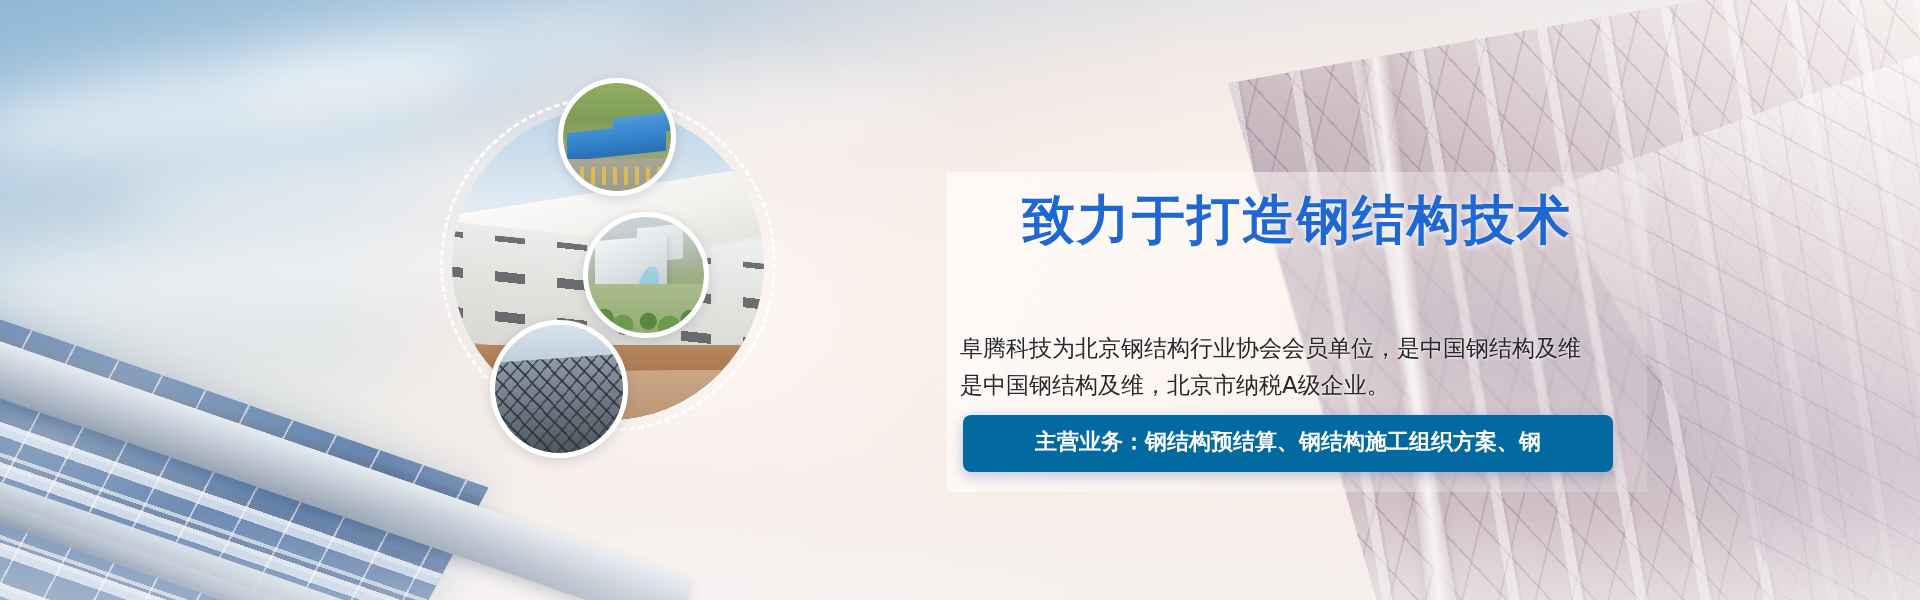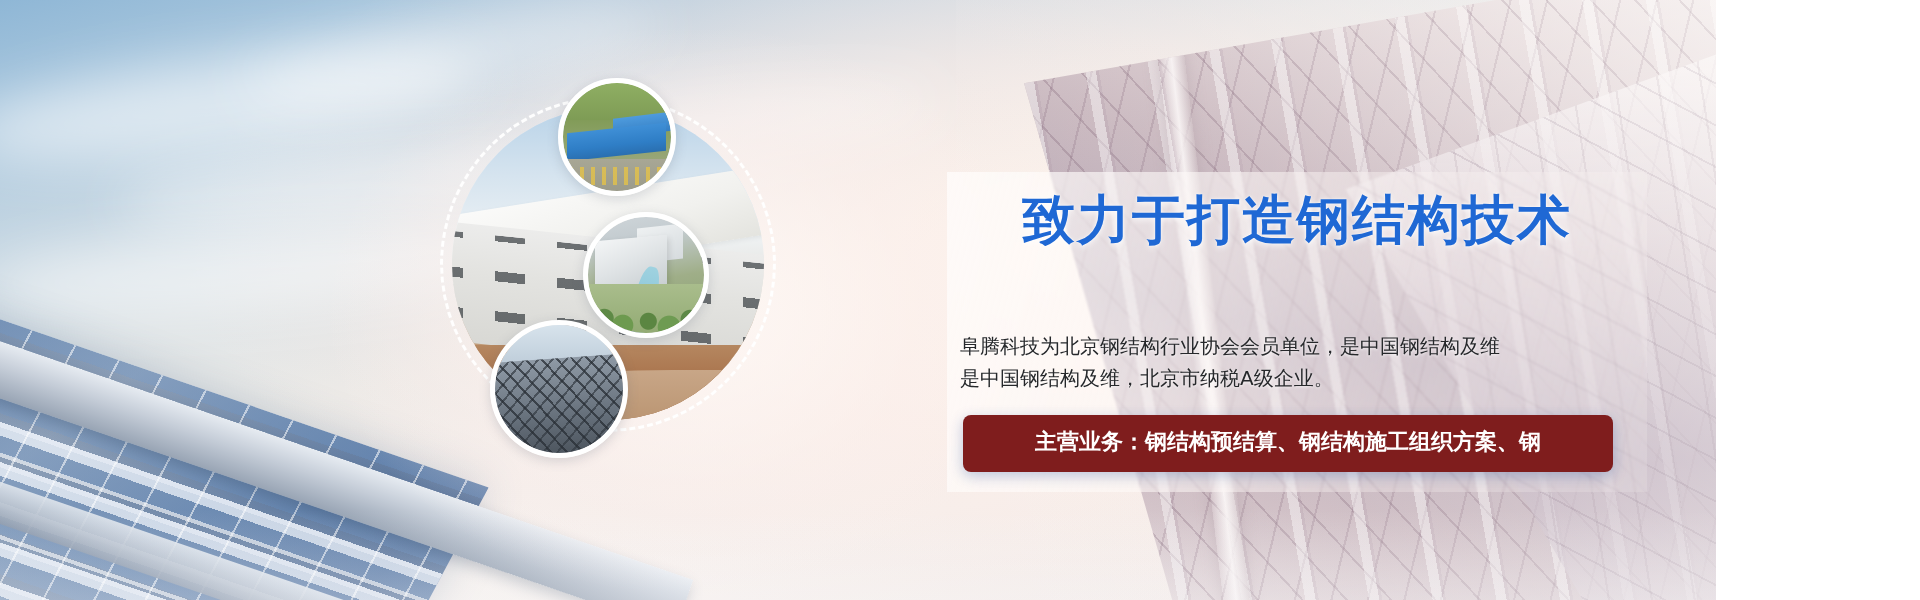--- a/index.html
+++ b/index.html
@@ -5,21 +5,21 @@
   * { margin:0; padding:0; box-sizing:border-box; }
   html,body{ background:#fff; }
   body{
     font-family:"Liberation Sans","DejaVu Sans",sans-serif;
     width:1920px; height:600px; overflow:hidden;
   }
 
   
   .banner{
     position:relative;
-    width:1716px; height:600px;
+    width:1920px; height:600px;
     overflow:hidden;
     background:#dfe6ee;
     padding-left:40px;
   }
 
   
   .sky{
     position:absolute; inset:0;
     background:
       linear-gradient(165deg,
@@ -367,34 +367,34 @@
     white-space:nowrap;
   }
   .headline .l1{ display:block; }
   .headline .l2{ display:block; }
 
   .subtext{
     position:absolute;
     left:960px; top:330px;
     width:670px;
     font-family:"DejaVu Sans","Liberation Sans",sans-serif;
-    font-size:20px;
+    font-size:23px;
     line-height:1.62;
     font-weight:500;
     color:#26282b;
     text-shadow:0 1px 3px rgba(255,255,255,.85);
   }
 
   .biz-badge{
     position:absolute;
     left:963px; top:415px;
     width:650px;
     padding:11px 18px 13px 18px;
     border-radius:8px;
-    background:#7f1d1d;
+    background:#0369a1;
     box-shadow:0 4px 14px rgba(20,70,150,.28);
     color:#ffffff;
     font-family:"DejaVu Sans","Liberation Sans",sans-serif;
     font-weight:700;
     font-size:22px;
     line-height:1.48;
     text-align:center;
   }
   .biz-badge .bl{ display:block; white-space:nowrap; }
 

